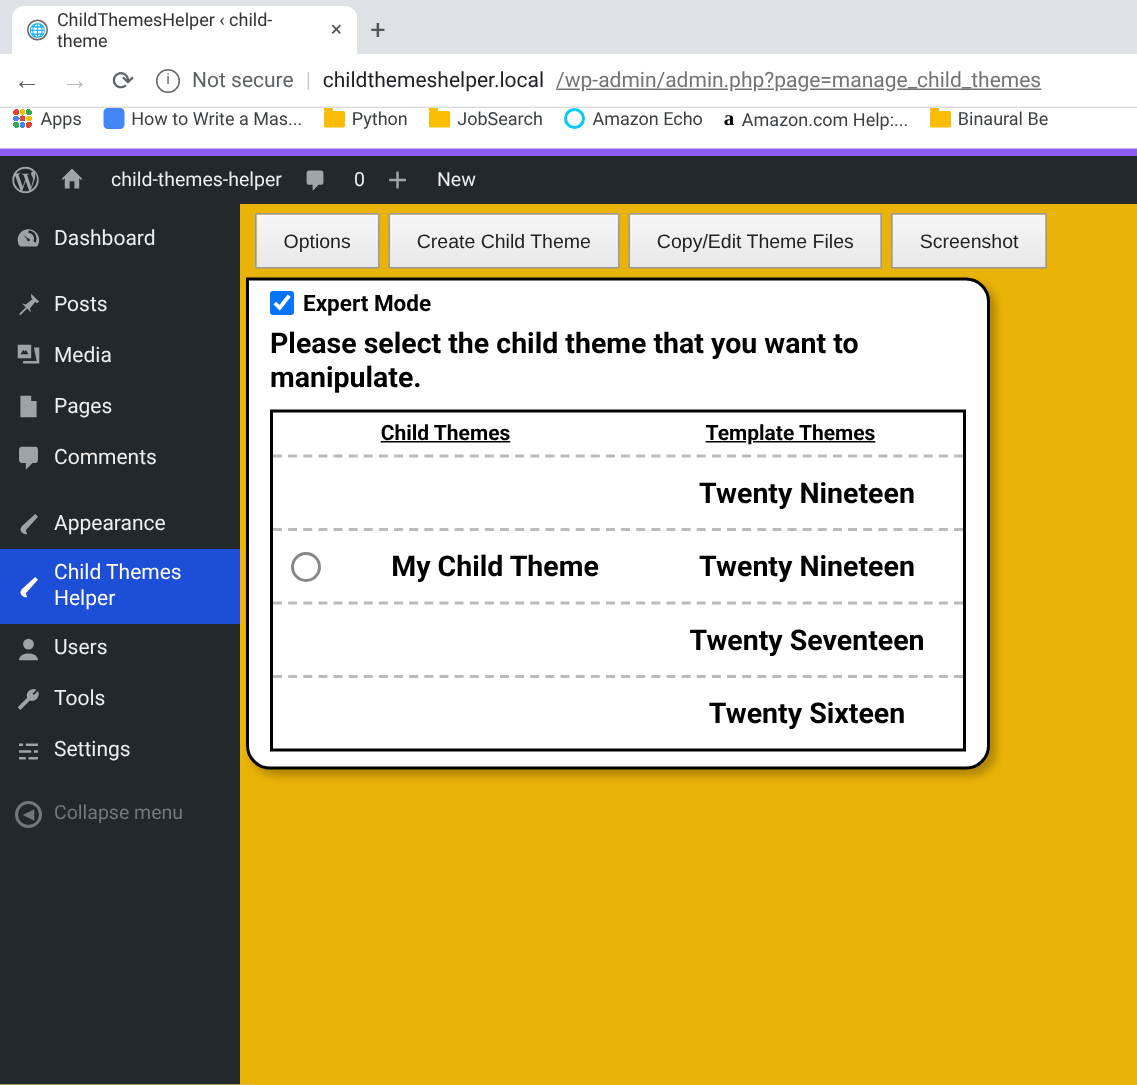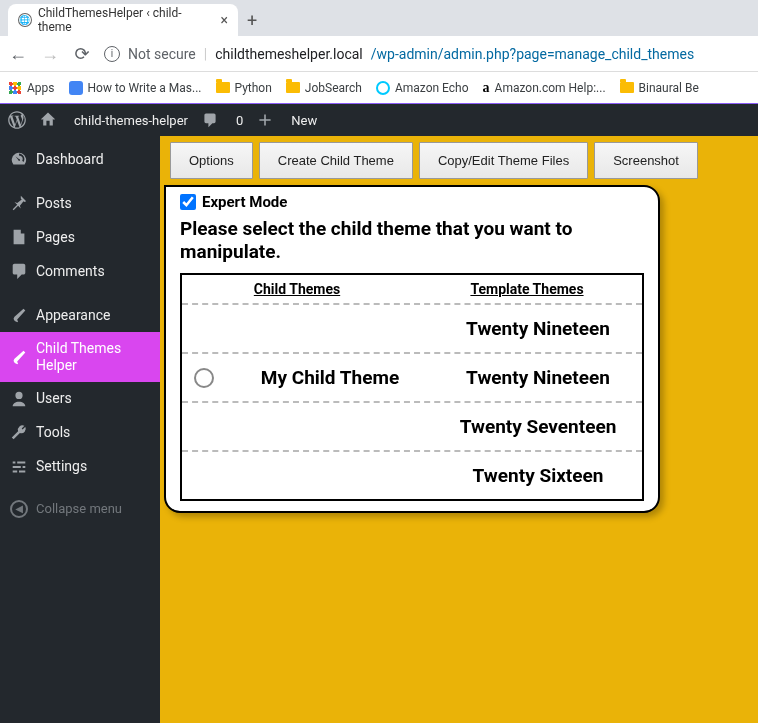--- a/index.html
+++ b/index.html
@@ -13,23 +13,23 @@
   .newtab { width:28px; display:flex; align-items:center; justify-content:center; color:#555; font-size:18px; height:32px;}
 
   .addr-bar { background:#fff; height:36px; display:flex; align-items:center; padding:0 8px; gap:12px; border-bottom:1px solid #ddd;}
   .addr-bar .nav-btn { color:#5f6368; font-size:18px; width:20px; text-align:center;}
   .addr-bar .nav-btn.disabled { color:#bbb;}
   .addr-bar .url-zone { flex:1; display:flex; align-items:center; gap:8px; font-size:14px; color:#202124;}
   .addr-bar .url-zone .info { width:16px;height:16px;border:1.5px solid #5f6368;border-radius:50%;display:inline-flex;align-items:center;justify-content:center;font-size:10px;color:#5f6368;}
   .addr-bar .notsecure { color:#5f6368;}
   .addr-bar .sep { color:#ccc;}
   .addr-bar .domain { color:#202124;}
-  .addr-bar .path { color:#0369a1;}
-
-  .bookmarks { background:#fff; height:32px; display:flex; align-items:center; gap:14px; padding:0 8px; border-bottom:1px solid #8b5cf6; font-size:12px; color:#3c4043; overflow:hidden; white-space:nowrap;}
+  .addr-bar .path { color:#737373;text-decoration:underline;}
+
+  .bookmarks { background:#fff; height:32px; display:flex; align-items:flex-start; gap:14px; padding:0 8px; border-bottom:5px solid #8b5cf6; font-size:12px; color:#3c4043; overflow:hidden; white-space:nowrap;}
   .bookmarks .bm { display:flex; align-items:center; gap:5px;}
   .bookmarks .apps-ico { display:inline-block; width:14px; height:14px; background:
     radial-gradient(circle at 20% 20%, #ea4335 2px, transparent 2px),
     radial-gradient(circle at 50% 20%, #fbbc04 2px, transparent 2px),
     radial-gradient(circle at 80% 20%, #34a853 2px, transparent 2px),
     radial-gradient(circle at 20% 50%, #4285f4 2px, transparent 2px),
     radial-gradient(circle at 50% 50%, #ea4335 2px, transparent 2px),
     radial-gradient(circle at 80% 50%, #fbbc04 2px, transparent 2px),
     radial-gradient(circle at 20% 80%, #34a853 2px, transparent 2px),
     radial-gradient(circle at 50% 80%, #4285f4 2px, transparent 2px),
@@ -44,21 +44,21 @@
   .wp-adminbar { background:#23282d; color:#eee; height:32px; display:flex; align-items:center; padding:0 8px; gap:14px; font-size:13px;}
   .wp-adminbar .ab-item { display:flex; align-items:center; gap:18px; color:#eee;}
   .wp-adminbar svg { fill:#a0a5aa; }
   .wp-logo { width:18px;height:18px;}
   .home-ico, .comment-ico, .plus-ico { width:16px;height:16px;}
 
   
   .wp-body { display:flex; height:calc(723px - 36px - 36px - 32px - 32px);}
   .wp-menu { background:#23282d; width:160px; flex:0 0 160px; color:#eee; font-size:14px; padding-top:6px;}
   .wp-menu .mi { display:flex; align-items:center; gap:8px; padding:8px 10px; color:#eee; cursor:pointer;}
-  .wp-menu .mi.current { background:#d946ef; color:#fff; position:relative;}
+  .wp-menu .mi.current { background:#1d4ed8; color:#fff; position:relative;}
   .wp-menu .mi.current:after { content:""; position:absolute; right:-8px; top:50%; margin-top:-8px; border:8px solid transparent; border-right-color:#cccccc;}
   .wp-menu .mi .mi-ico { width:18px; height:18px; display:inline-flex; align-items:center; justify-content:center;}
   .wp-menu .mi .mi-ico svg { fill: rgba(240,245,250,.6); width:18px; height:18px;}
   .wp-menu .mi.current .mi-ico svg { fill:#fff;}
   .wp-menu .collapse { color:#72777c; padding:8px 10px; display:flex; align-items:center; gap:8px; cursor:pointer; font-size:13px;}
   .wp-menu .collapse .ci { width:18px;height:18px;border:2px solid #72777c;border-radius:50%;display:inline-flex;align-items:center;justify-content:center;color:#72777c;font-size:10px;}
   .wp-menu .mi-label { line-height:1.2;}
 
   
   .wp-content { flex:1; background:#eab308; padding:0; position:relative; min-width:0;}
@@ -179,20 +179,28 @@
         <span class="mi-ico">
           <svg viewBox="0 0 20 20">
             <path d="M12 2l6 6-2 1-1-1-4 5 1 3-3-3-5 5-1-1 5-5-3-3 3 1 5-4-1-1z"></path>
           </svg>
         </span>
         <span class="mi-label">Posts</span>
       </div>
     <div class="mi">
         <span class="mi-ico">
           <svg viewBox="0 0 20 20">
+            <path d="M2 2h10v10H2zm4 4l-2 3h6l-2-3-1 1zm8-2h4v12H6v-2h10z"></path>
+          </svg>
+        </span>
+        <span class="mi-label">Media</span>
+      </div>
+    <div class="mi">
+        <span class="mi-ico">
+          <svg viewBox="0 0 20 20">
             <path d="M4 2h8l4 4v12H4zm8 0v4h4"></path>
           </svg>
         </span>
         <span class="mi-label">Pages</span>
       </div>
     <div class="mi">
         <span class="mi-ico">
           <svg viewBox="0 0 20 20">
             <path d="M5 2h10c1.1 0 2 .9 2 2v8c0 1.1-.9 2-2 2h-2l-5 5v-5H5c-1.1 0-2-.9-2-2V4c0-1.1.9-2 2-2z"></path>
           </svg>

